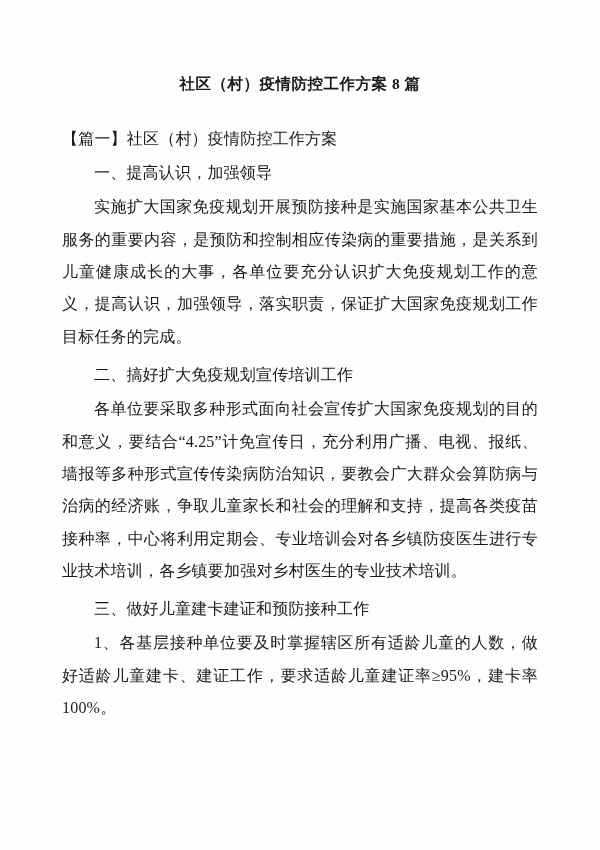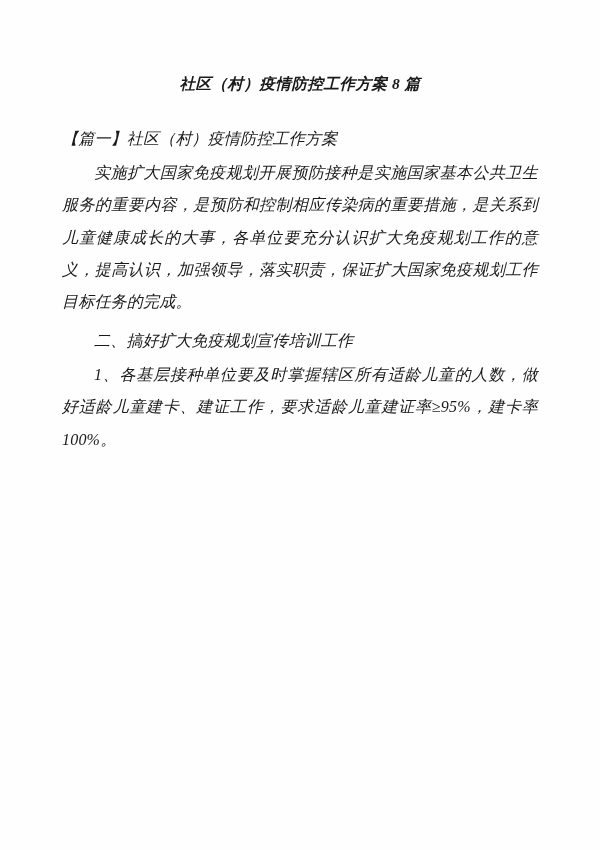--- a/index.html
+++ b/index.html
@@ -14,21 +14,20 @@
     color: #1a1a1a;
     overflow: hidden;
   }
   .page {
     position: relative;
     width: 600px;
     height: 850px;
     box-sizing: border-box;
     padding: 58px 62px 30px 62px;
     background: #fefefe;
-    font-style: italic;
   }
   .doc-title {
     text-align: center;
     font-size: 15.5px;
     font-weight: bold;
     letter-spacing: 0.5px;
     margin: 14px 0 26px 0;
     line-height: 1.6;
   }
   .para {
@@ -51,23 +50,26 @@
 </style>
 </head>
 <body>
 
 <div class="page">
 
   <div class="doc-title">社区（村）疫情防控工作方案 8 篇</div>
 
   <p class="para bracket-head">【篇一】社区（村）疫情防控工作方案</p>
 
+  <p class="para indent">一、提高认识，加强领导</p>
 
   <p class="para indent gap">实施扩大国家免疫规划开展预防接种是实施国家基本公共卫生服务的重要内容，是预防和控制相应传染病的重要措施，是关系到儿童健康成长的大事，各单位要充分认识扩大免疫规划工作的意义，提高认识，加强领导，落实职责，保证扩大国家免疫规划工作目标任务的完成。</p>
 
   <p class="para indent">二、搞好扩大免疫规划宣传培训工作</p>
 
+  <p class="para indent gap">各单位要采取多种形式面向社会宣传扩大国家免疫规划的目的和意义，要结合“4.25”计免宣传日，充分利用广播、电视、报纸、墙报等多种形式宣传传染病防治知识，要教会广大群众会算防病与治病的经济账，争取儿童家长和社会的理解和支持，提高各类疫苗接种率，中心将利用定期会、专业培训会对各乡镇防疫医生进行专业技术培训，各乡镇要加强对乡村医生的专业技术培训。</p>
 
+  <p class="para indent">三、做好儿童建卡建证和预防接种工作</p>
 
   <p class="para indent gap">1、各基层接种单位要及时掌握辖区所有适龄儿童的人数，做好适龄儿童建卡、建证工作，要求适龄儿童建证率≥95%，建卡率 100%。</p>
 
 
 </div>
 
 </body></html>

